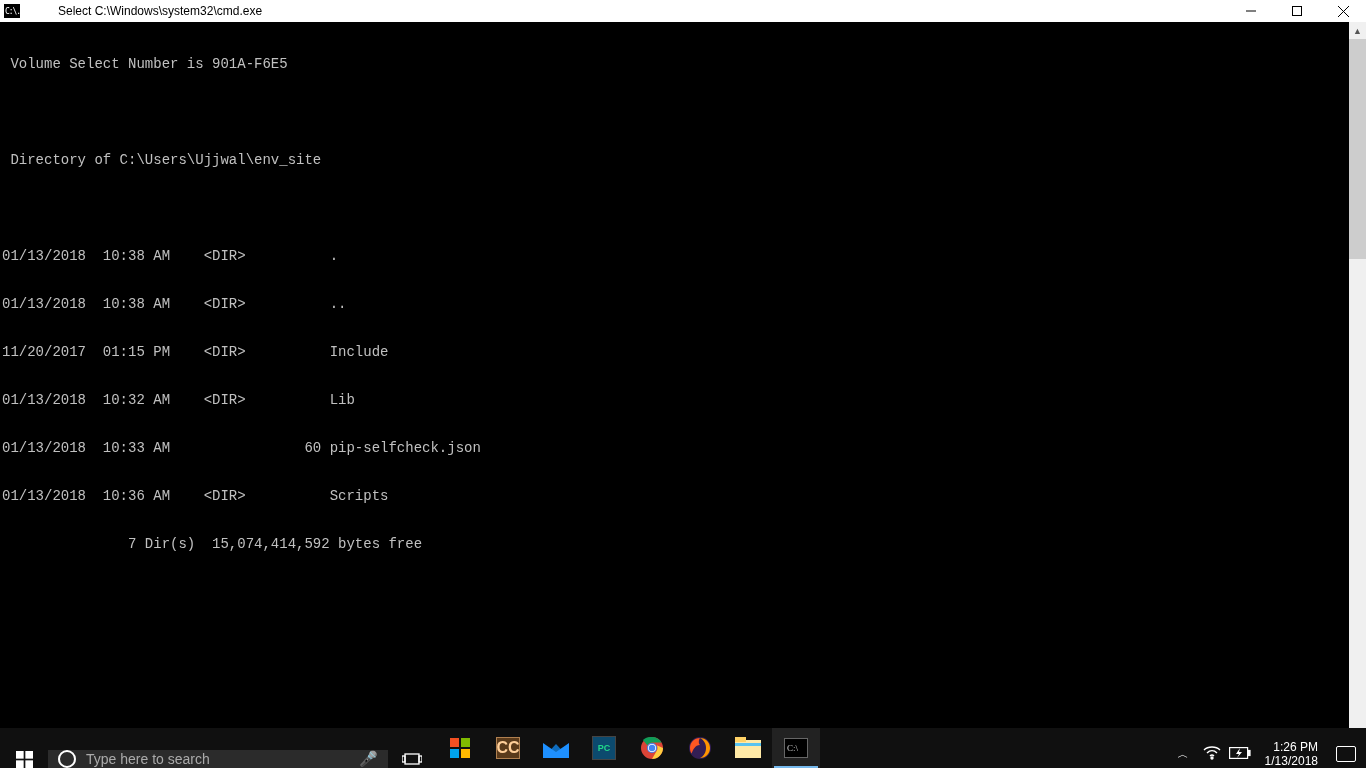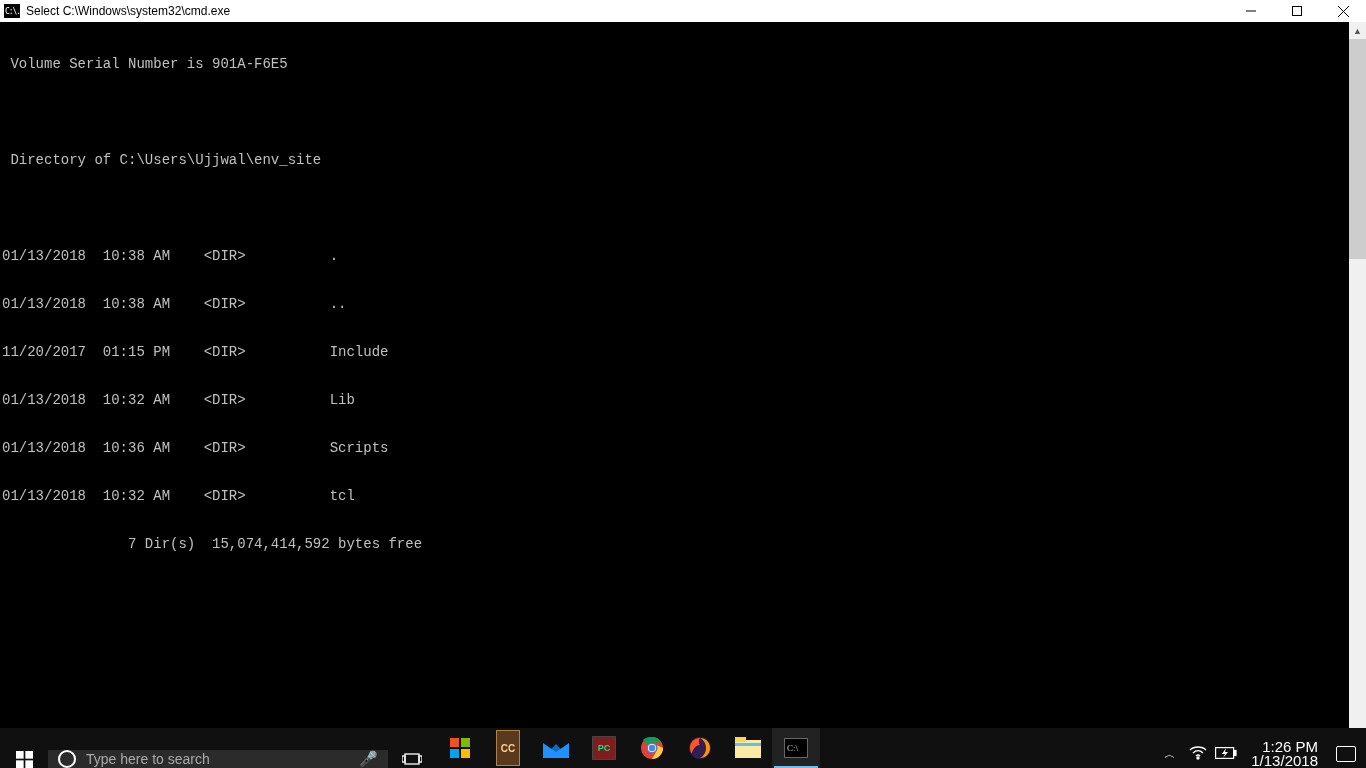--- a/index.html
+++ b/index.html
@@ -12,21 +12,21 @@
     height: 22px; background: #fff; color: #000; display: flex;
     align-items: center; font-size: 12px; padding-left: 4px;
     border-bottom: 0px solid #ccc;
   }
   .titlebar .cmd-glyph {
     width: 16px; height: 14px; background: #000; display: inline-flex;
     align-items: center; justify-content: center; color: #fff;
     font-size: 8px; font-family: Consolas, monospace; margin-right: 6px;
     letter-spacing: -1px; padding-left:1px;
   }
-  .titlebar .title-text { flex: 0 0 auto; }
+  .titlebar .title-text { flex: 0 0 auto; margin-left: 32px; }
   .titlebar .spacer { flex: 1; }
   .titlebar .win-btn {
     width: 46px; height: 22px; display: inline-flex; align-items: center;
     justify-content: center; font-size: 12px; color: #000;
   }
   .titlebar .win-btn svg { stroke: #000; }
   .content-wrap {
     flex: 1; display: flex; background: #000;
   }
   .terminal {
@@ -79,21 +79,21 @@
   .app.active::after {
     content: ""; position: absolute; bottom: 0; left: 2px; right: 2px;
     height: 2px; background: #76b9ed;
   }
   .app.active { background: rgba(255,255,255,0.08); }
   .tray {
     margin-left: auto; display: flex; align-items: center; gap: 8px;
     padding-right: 6px; font-size: 12px; color: #fff;
   }
   .tray .chev { font-size: 11px; padding: 0 6px;}
-  .tray .clock { text-align: right; line-height: 14px; font-size: 15px; padding: 0 6px;}
+  .tray .clock { text-align: right; line-height: 14px; font-size: 12px; padding: 0 6px;}
   .tray .notif {
     width: 20px; height: 16px; border: 1.5px solid #fff; border-radius: 2px;
     position: relative; margin-left:4px; margin-right:4px;
   }
   .ico { width: 28px; height: 28px; display:flex; align-items:center; justify-content:center; }
 </style>
 </head>
 <body>
 
 <div class="window">
@@ -114,30 +114,30 @@
     <span class="win-btn">
       <svg width="11" height="11">
           <line x1="0" y1="0" x2="11" y2="11" stroke-width="1"></line>
           <line x1="11" y1="0" x2="0" y2="11" stroke-width="1"></line>
         </svg>
     </span>
   </div>
 
   <div class="content-wrap">
     <div class="terminal">
-      <div class="line"> Volume Serial Number is 901A-F6E5</div>
+      <div class="line"> Volume Select Number is 901A-F6E5</div>
       <div class="line"></div>
       <div class="line"> Directory of C:\Users\Ujjwal\env_site</div>
       <div class="line"></div>
       <div class="line">01/13/2018  10:38 AM    &lt;DIR&gt;          .</div>
       <div class="line">01/13/2018  10:38 AM    &lt;DIR&gt;          ..</div>
       <div class="line">11/20/2017  01:15 PM    &lt;DIR&gt;          Include</div>
       <div class="line">01/13/2018  10:32 AM    &lt;DIR&gt;          Lib</div>
+      <div class="line">01/13/2018  10:33 AM                60 pip-selfcheck.json</div>
       <div class="line">01/13/2018  10:36 AM    &lt;DIR&gt;          Scripts</div>
-      <div class="line">01/13/2018  10:32 AM    &lt;DIR&gt;          tcl</div>
       <div class="line">               7 Dir(s)  15,074,414,592 bytes free</div>
       
       
       
       
       
       
     </div>
     <div class="scrollbar">
       <div class="arrow up">▲</div>
@@ -174,34 +174,34 @@
         <svg width="22" height="22" viewBox="0 0 22 22">
             <rect x="1" y="1" width="9" height="9" fill="#f25022"></rect>
             <rect x="12" y="1" width="9" height="9" fill="#7fba00"></rect>
             <rect x="1" y="12" width="9" height="9" fill="#00a4ef"></rect>
             <rect x="12" y="12" width="9" height="9" fill="#ffb900"></rect>
           </svg>
       </div>
     </div>
     <div class="app">
       <div class="ico">
-          <div style="width:24px;height:36px;background:#5a3a1a;border:1px solid #b08050;display:flex;align-items:center;justify-content:center;font-size:10px;color:#ffcf99;font-weight:bold">CC</div>
+          <div style="width:24px;height:22px;background:#5a3a1a;border:1px solid #b08050;display:flex;align-items:center;justify-content:center;font-size:16px;color:#ffcf99;font-weight:bold">CC</div>
         </div>
     </div>
     <div class="app">
       <div class="ico">
         <svg width="26" height="20" viewBox="0 0 26 20">
             <polygon points="0,20 13,6 26,20" fill="#0f6cbd"></polygon>
             <polygon points="0,20 0,5 13,14 26,5 26,20" fill="#1e90ff"></polygon>
           </svg>
       </div>
     </div>
     <div class="app">
       <div class="ico">
-          <div style="width:24px;height:24px;background:#7f1d1d;border:1px solid #444;display:flex;align-items:center;justify-content:center;font-size:9px;color:#21d789;font-weight:bold">PC</div>
+          <div style="width:24px;height:24px;background:#0c4a6e;border:1px solid #444;display:flex;align-items:center;justify-content:center;font-size:9px;color:#21d789;font-weight:bold">PC</div>
         </div>
     </div>
     <div class="app">
       <div class="ico">
         <svg width="24" height="24" viewBox="0 0 24 24">
             <circle cx="12" cy="12" r="11" fill="#db4437"></circle>
             <path d="M12 1a11 11 0 0 1 9.5 5.5H12a5.5 5.5 0 0 0-4.76 2.75L2.9 4.1A11 11 0 0 1 12 1z" fill="#0f9d58"></path>
             <path d="M23 12a11 11 0 0 1-11 11l4.76-8.25A5.5 5.5 0 0 0 17.5 12a5.5 5.5 0 0 0-.74-2.75L23 12z" fill="#ffcd40"></path>
             <circle cx="12" cy="12" r="5" fill="#4285f4"></circle>
             <circle cx="12" cy="12" r="4" fill="#fff"></circle>

